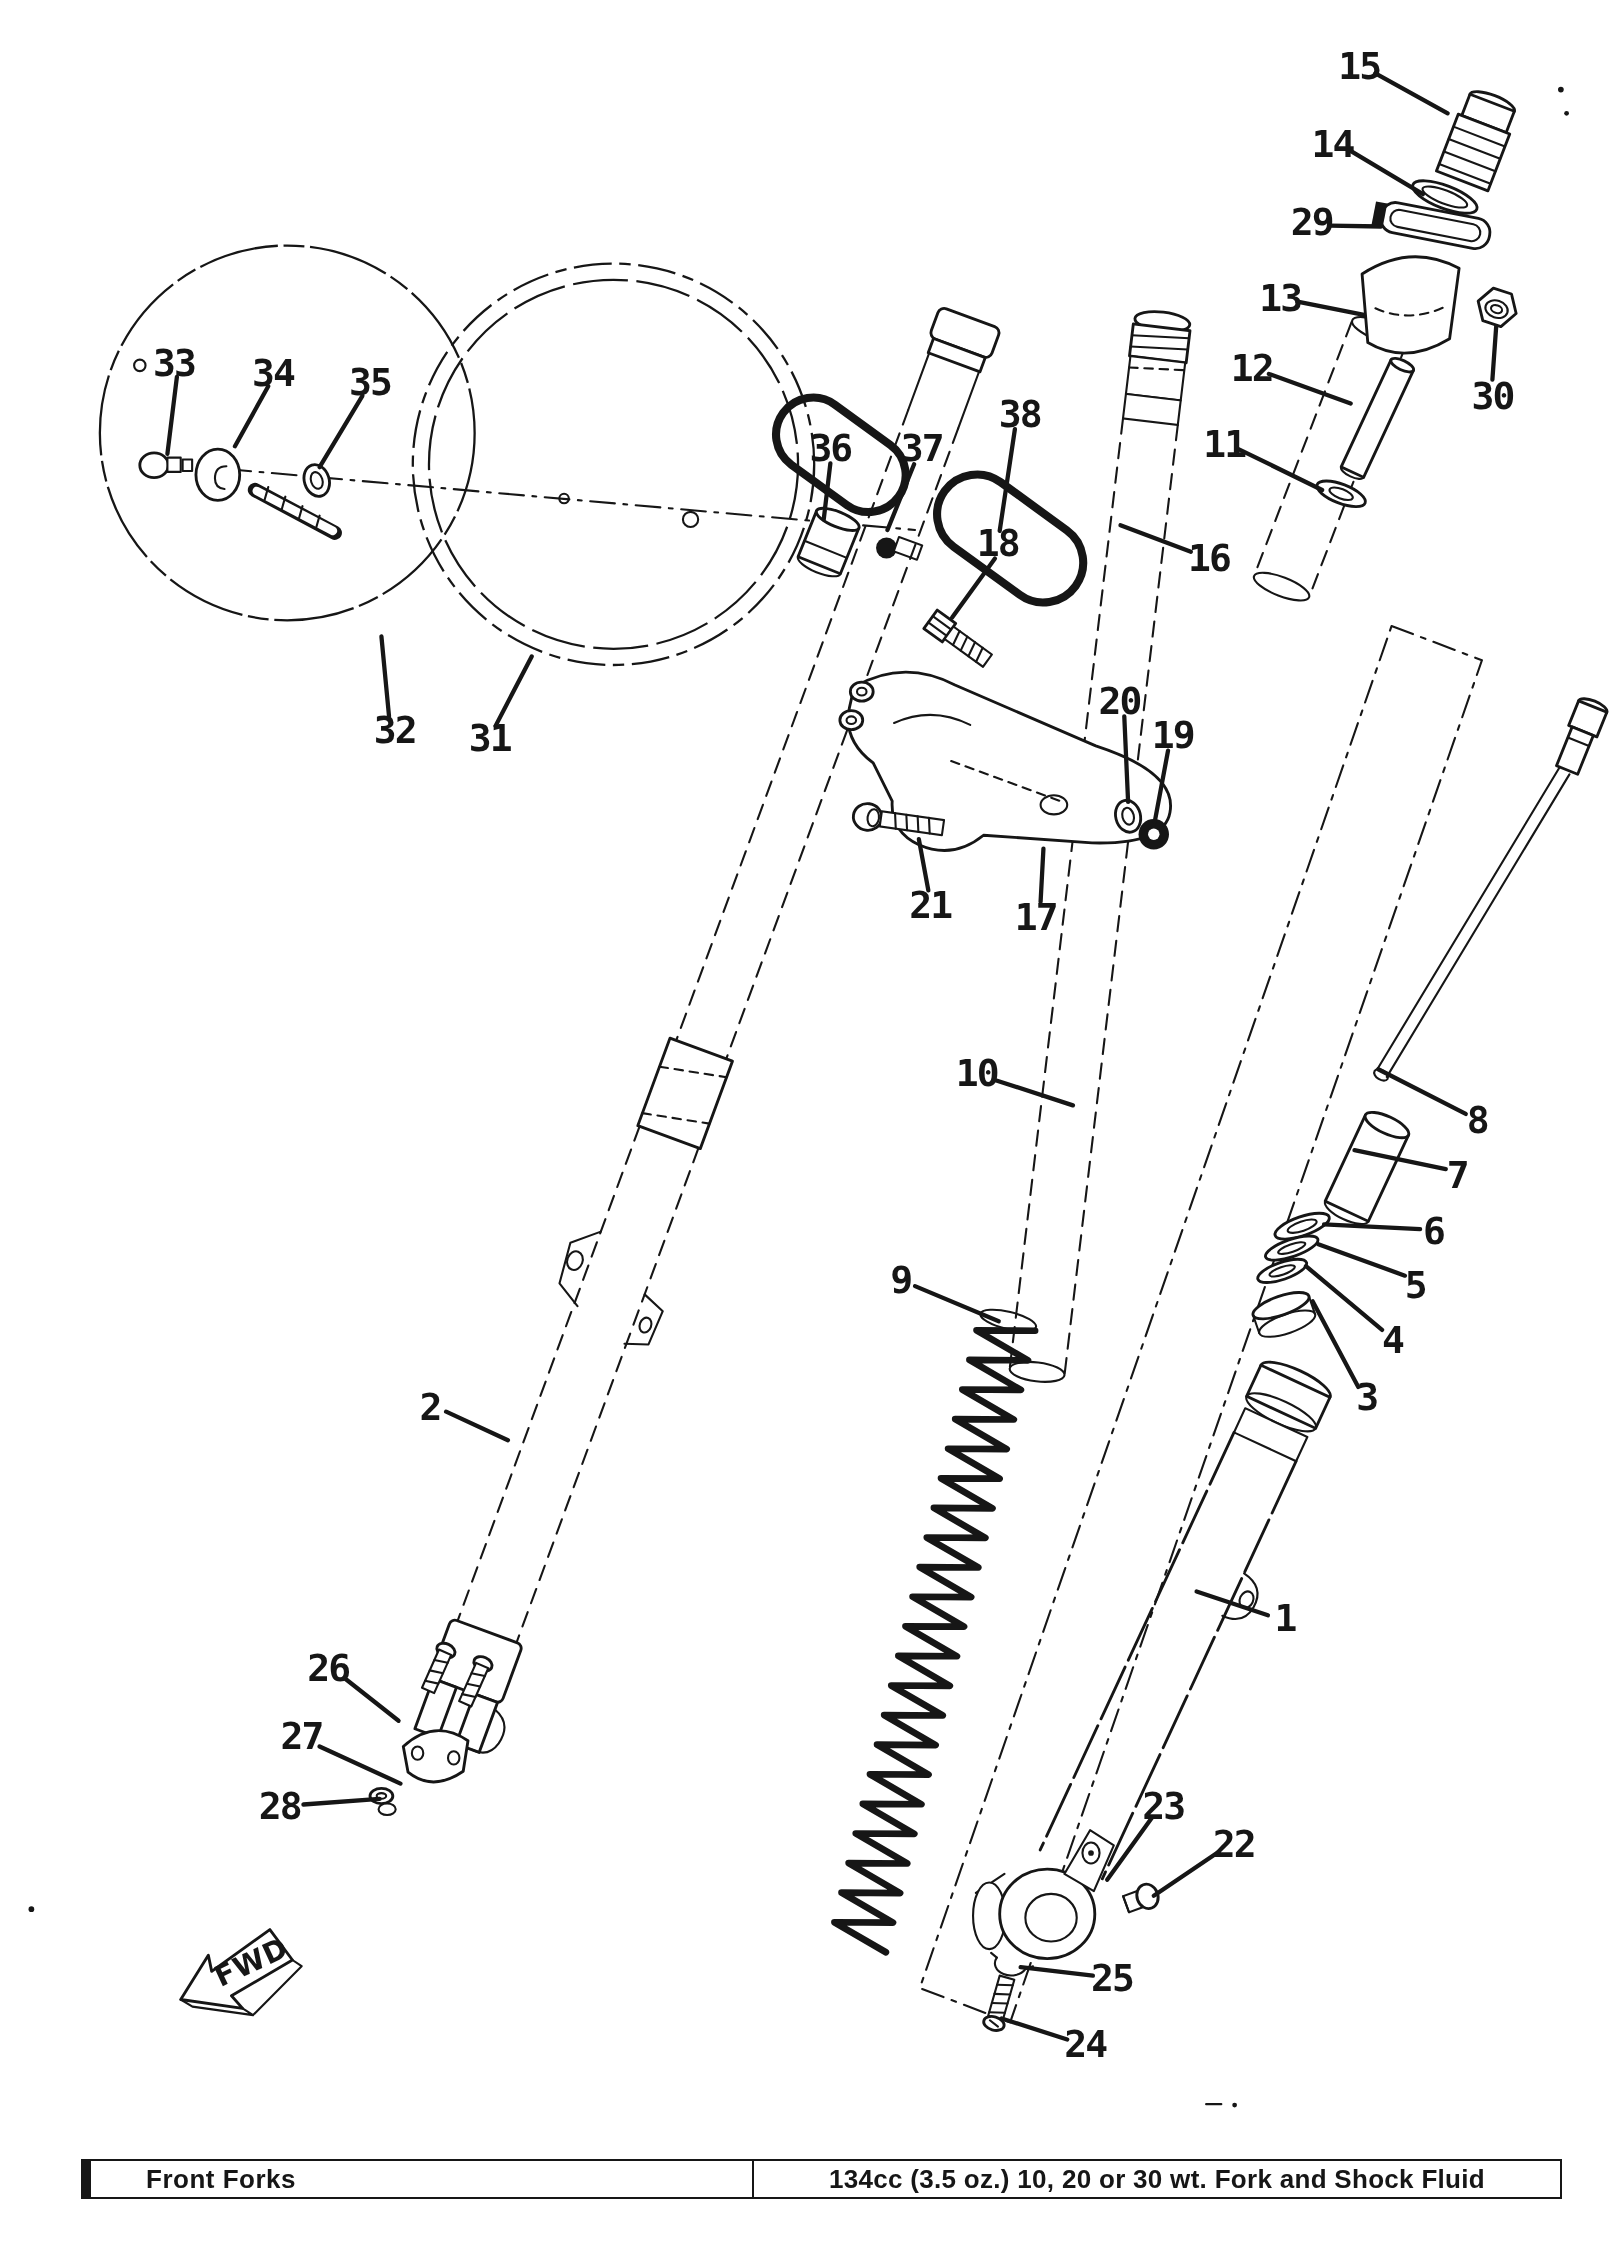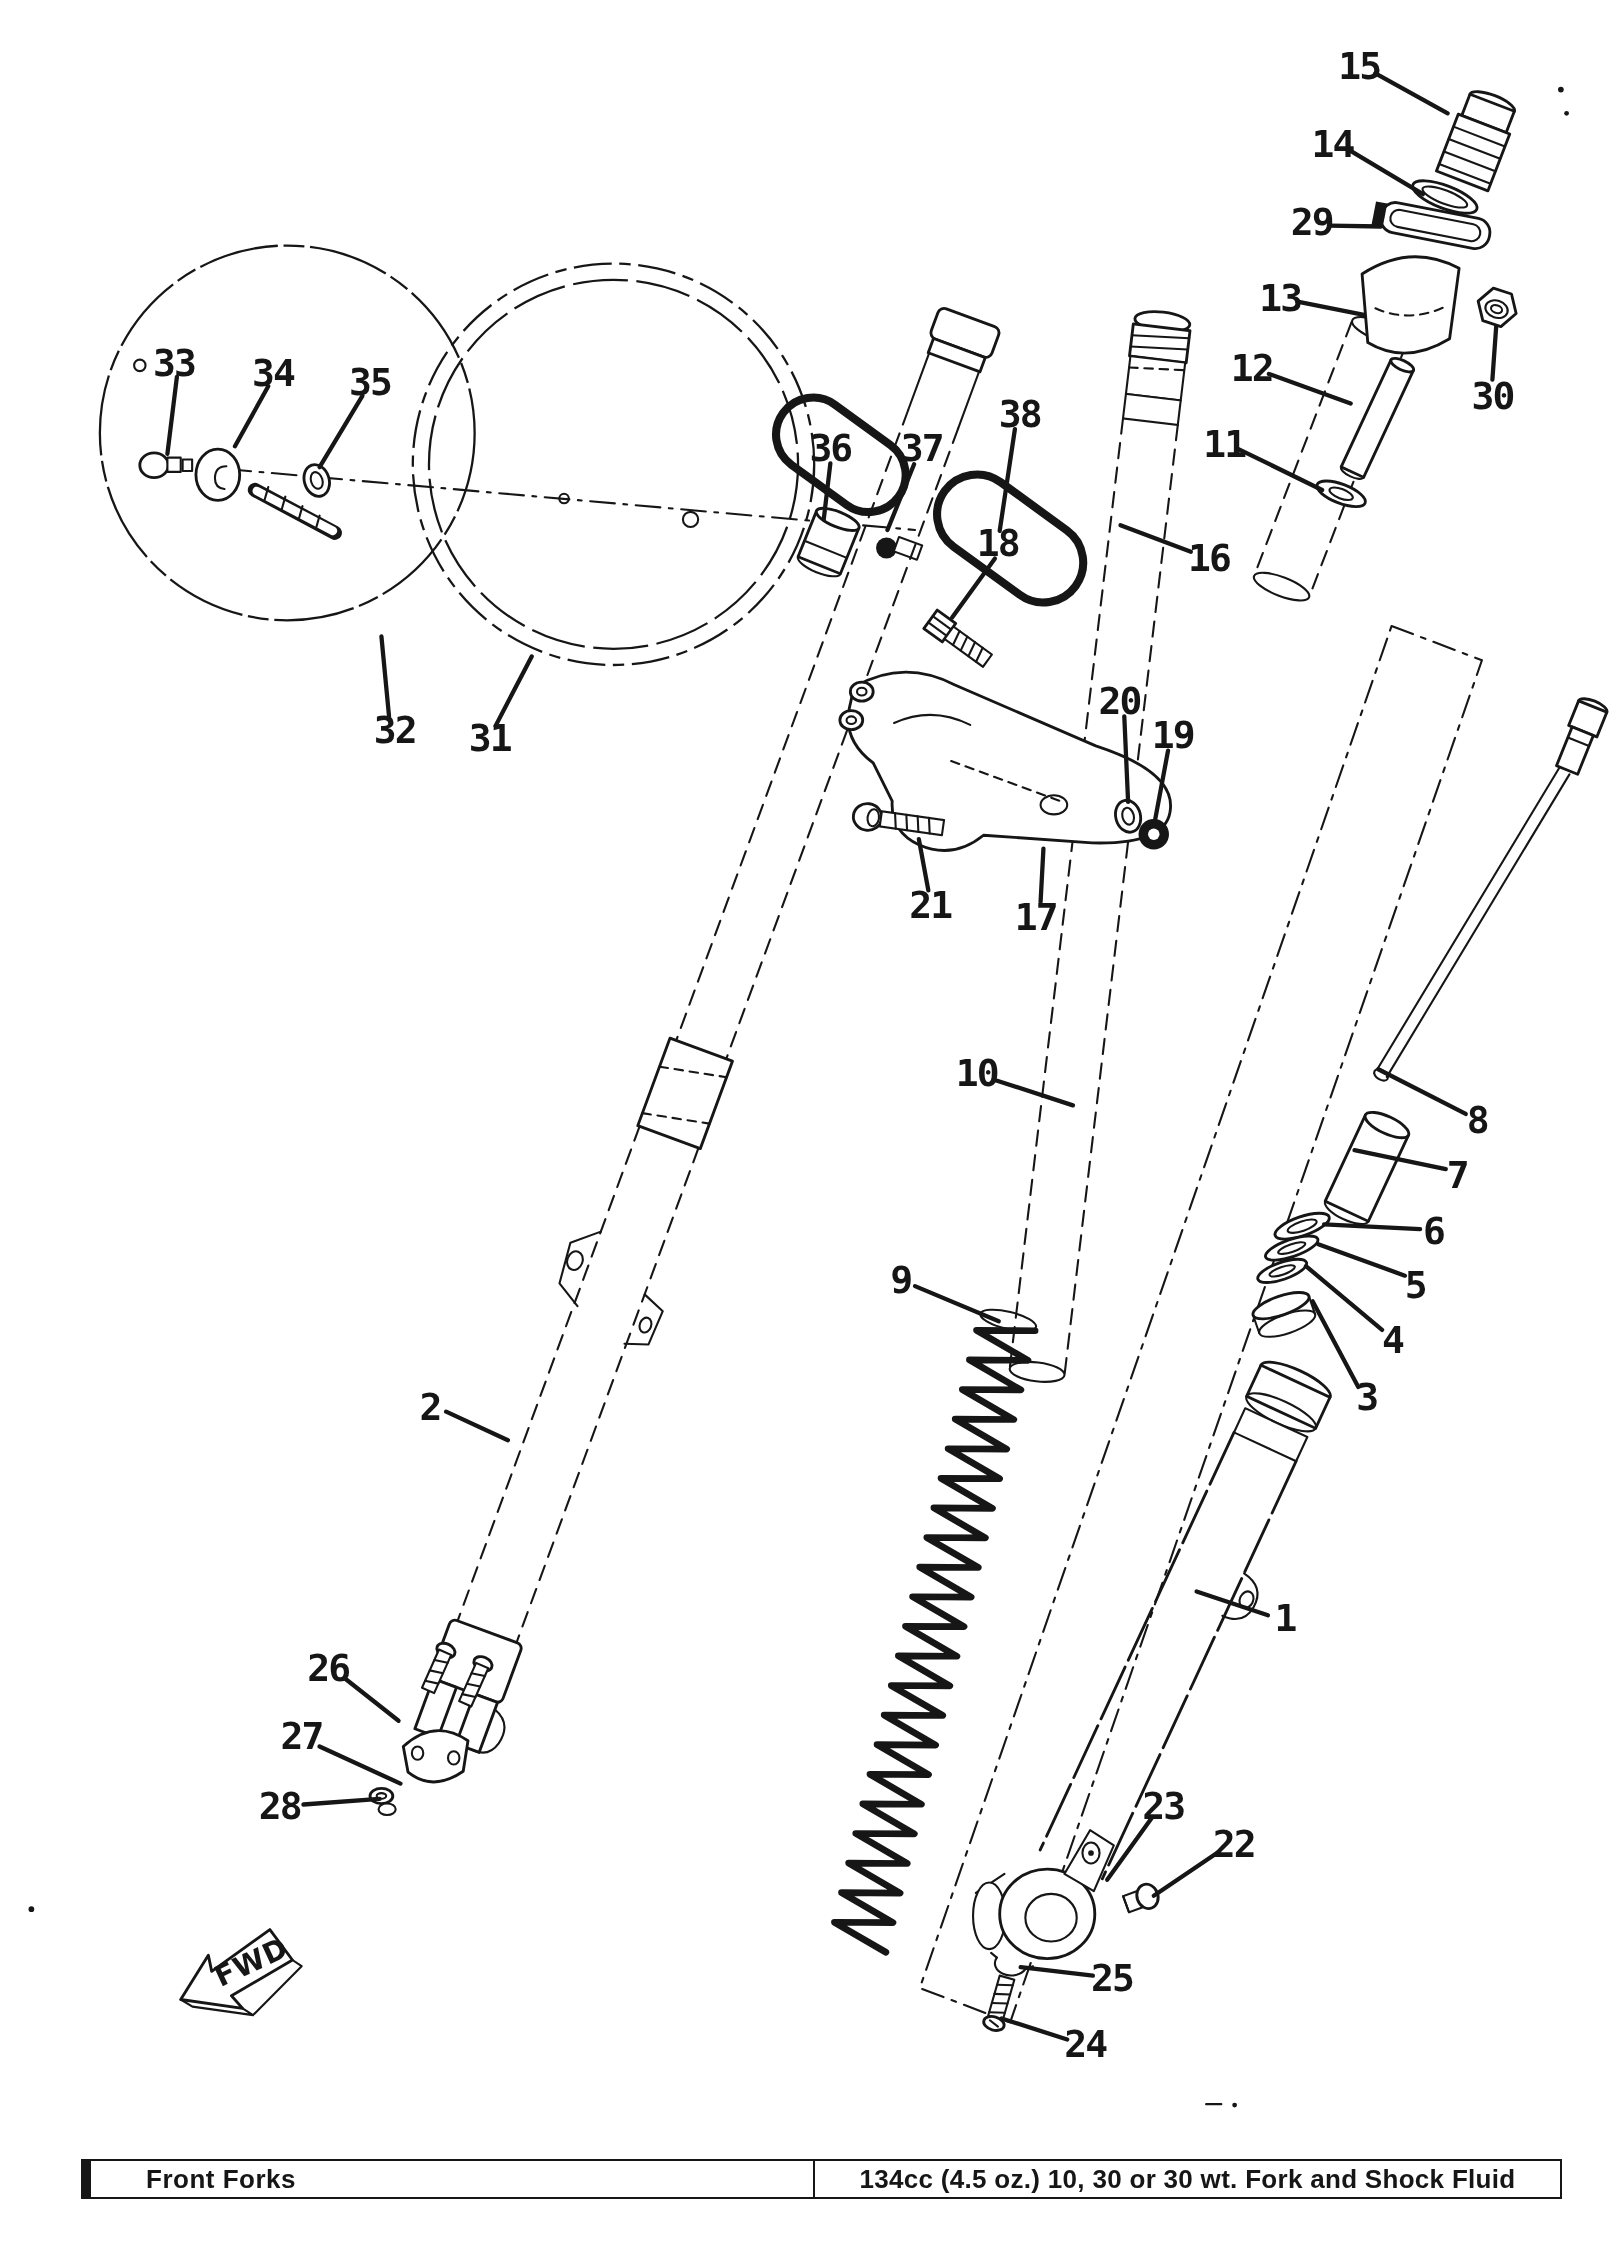--- a/index.html
+++ b/index.html
@@ -17,21 +17,21 @@
   .loop{stroke:#161616;stroke-width:8.5;fill:none;}
   .rodb{stroke:#161616;stroke-width:15;stroke-linecap:round;fill:none;}
   .rodw{stroke:#ffffff;stroke-width:9;stroke-linecap:round;fill:none;}
   .spring{stroke:#161616;stroke-width:7;fill:none;stroke-linecap:round;stroke-linejoin:round;}
   .blk {fill:#161616;stroke:none;}
   .leader{stroke:#161616;stroke-width:4.5;stroke-linecap:round;}
   .callout-num{font:700 40px "DejaVu Sans Mono",monospace;fill:#161616;letter-spacing:-2px;}
   .fwd-text{font:700 30px "DejaVu Sans",sans-serif;fill:#161616;letter-spacing:1px;}
   #footer{position:absolute;left:81px;top:2159px;width:1481px;height:40px;box-sizing:border-box;
           border:2.9px solid #161616;border-left:10.5px solid #161616;display:flex;align-items:center;}
-  #footer .cell-left{width:722px;height:100%;display:flex;align-items:center;padding-left:55px;
+  #footer .cell-left{width:661px;height:100%;display:flex;align-items:center;padding-left:55px;
           box-sizing:border-box;font:600 26px "Liberation Sans",sans-serif;color:#161616;letter-spacing:0.5px;}
   #footer .cell-right{flex:1;height:100%;display:flex;align-items:center;justify-content:center;
           border-left:2.9px solid #161616;font:600 26px "Liberation Sans",sans-serif;color:#161616;letter-spacing:0.3px;}
 </style>
 </head>
 <body>
 
 <div id="page">
 
 <svg id="diagram-svg" width="1617" height="2265" viewBox="0 0 1700 2381">
@@ -367,18 +367,18 @@
         <line x1="1067" y1="451" x2="1051" y2="558" class="leader"></line>
         <text x="1072" y="435" text-anchor="middle" dominant-baseline="central" class="callout-num">38</text>
       </g>
 </svg>
 
 <div id="footer">
   <div class="cell-left">
     <span>Front Forks</span>
   </div>
   <div class="cell-right">
-    <span>134cc (4.5 oz.) 10, 30 or 30 wt. Fork and Shock Fluid</span>
+    <span>134cc (3.5 oz.) 10, 20 or 30 wt. Fork and Shock Fluid</span>
   </div>
 </div>
 
 </div>
 
 
 </body></html>

